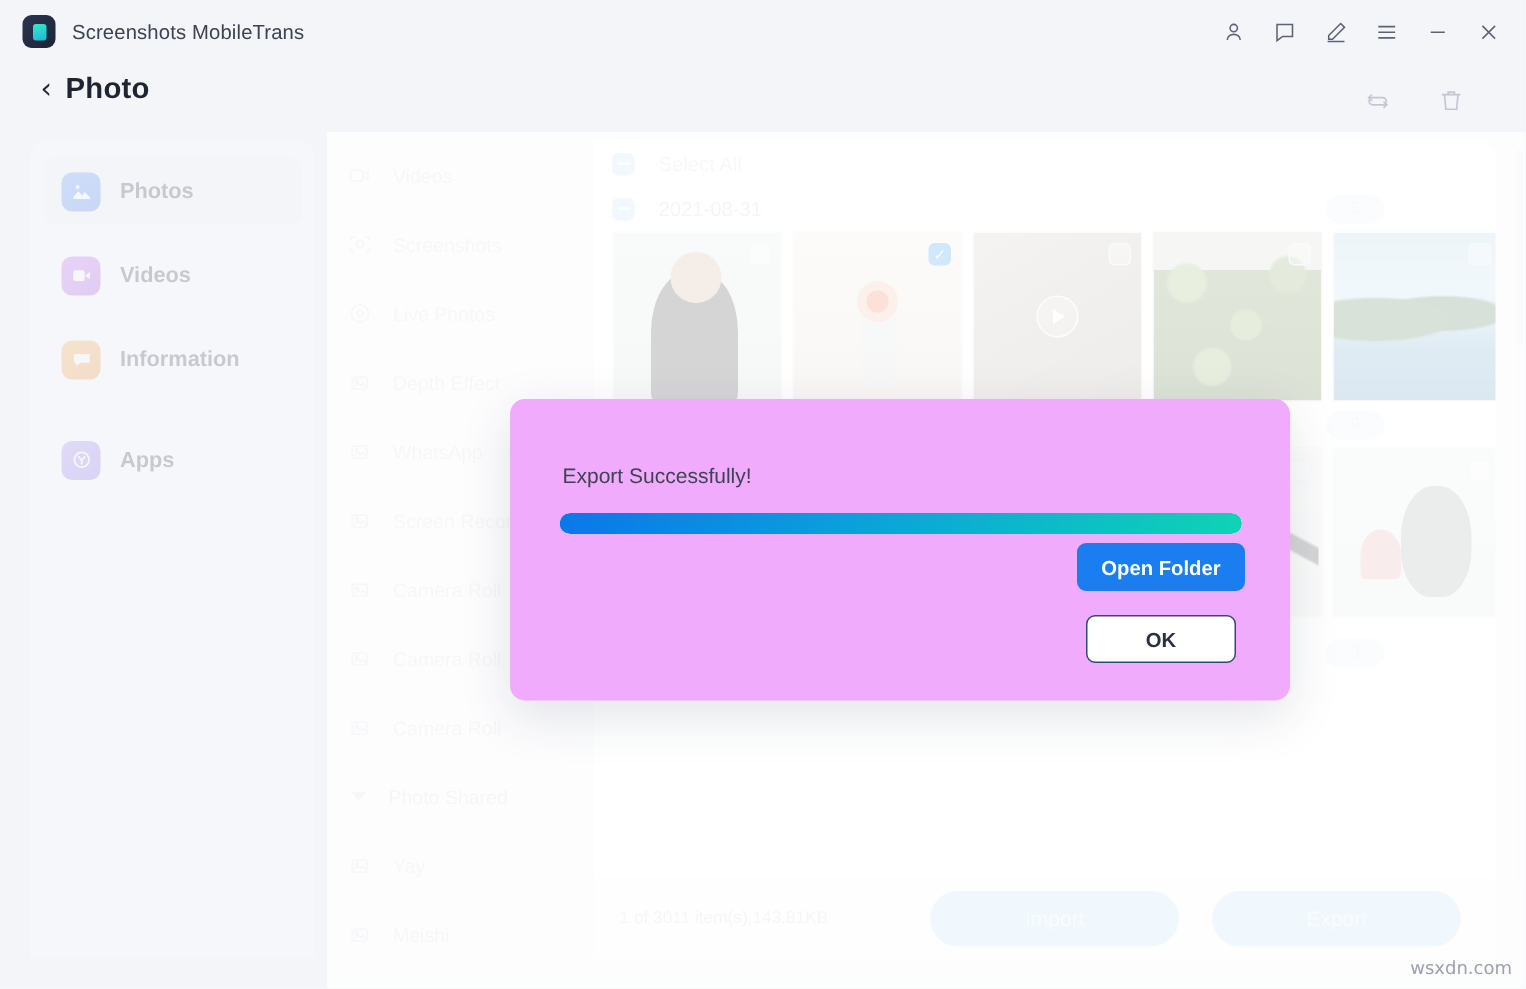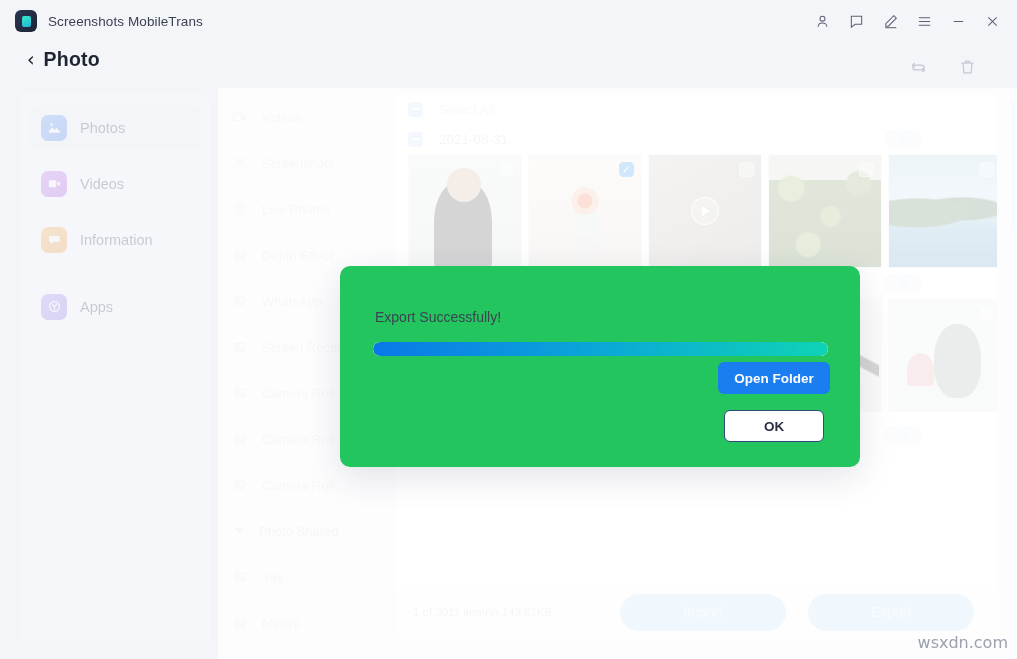--- a/index.html
+++ b/index.html
@@ -80,20 +80,21 @@
     cursor: default;
   }
   .lang-label { font-size: 13px; color: #222736; font-weight: 600; }
   .lang-chev { color: #8b90a0; font-size: 11px; }
 
   .nav { padding-top: 11px; }
   .nav-item {
     height: 45px; margin: 0 9px; border-radius: 8px;
     display: flex; align-items: center; padding-left: 12px;
     cursor: default;
+    font-weight: bold;
   }
   .nav-item.active { background: #f2f4f9; }
   .nav-ic {
     width: 26px; height: 26px; border-radius: 7px; flex: none;
     display: flex; align-items: center; justify-content: center;
     color: #fff;
   }
   .nav-ic.photos { background: linear-gradient(140deg,#4e8bf7,#2f6ee8); }
   .nav-ic.videos { background: linear-gradient(140deg,#c05af0,#9b3fe0); }
   .nav-ic.info   { background: linear-gradient(140deg,#f9a73b,#ef8719); }
@@ -266,21 +267,21 @@
   }
   .overlay2 {
     position: absolute; left: 0; top: 88px;
     width: 218px; height: 571px;
     background: rgba(244,245,249,.78);
     z-index: 10;
   }
   .modal {
     position: absolute; left: 340px; top: 266px;
     width: 520px; height: 201px;
-    background: #22c55e; border-radius: 10px;
+    background: #f0abfc; border-radius: 10px;
     box-shadow: 0 10px 34px rgba(40,50,80,.13);
     z-index: 20;
   }
   .modal-msg {
     position: absolute; left: 35px; top: 43px;
     font-size: 14px; color: #3d4353;
   }
   .pbar-wrap {
     position: absolute; left: 33px; top: 76px;
     width: 455px; height: 14px; border-radius: 7px;
@@ -306,21 +307,21 @@
     width: 100px; height: 32px; border-radius: 6px;
     background: #fff; color: #2a3040; border: 1px solid #2f4a7a;
     font-size: 13.5px; font-weight: 600;
     font-family: "Liberation Sans", sans-serif;
     display: flex; align-items: center; justify-content: center;
     cursor: default;
   }
 
   .watermark {
     position: absolute; right: 9px; bottom: 7px;
-    font-size: 16px; color: #9aa0ae; z-index: 30;
+    font-size: 12px; color: #9aa0ae; z-index: 30;
     font-family: "DejaVu Sans", sans-serif;
   }
 </style>
 </head>
 <body>
 
 <div id="app">
 
   <div class="titlebar">
     <div class="logo">

